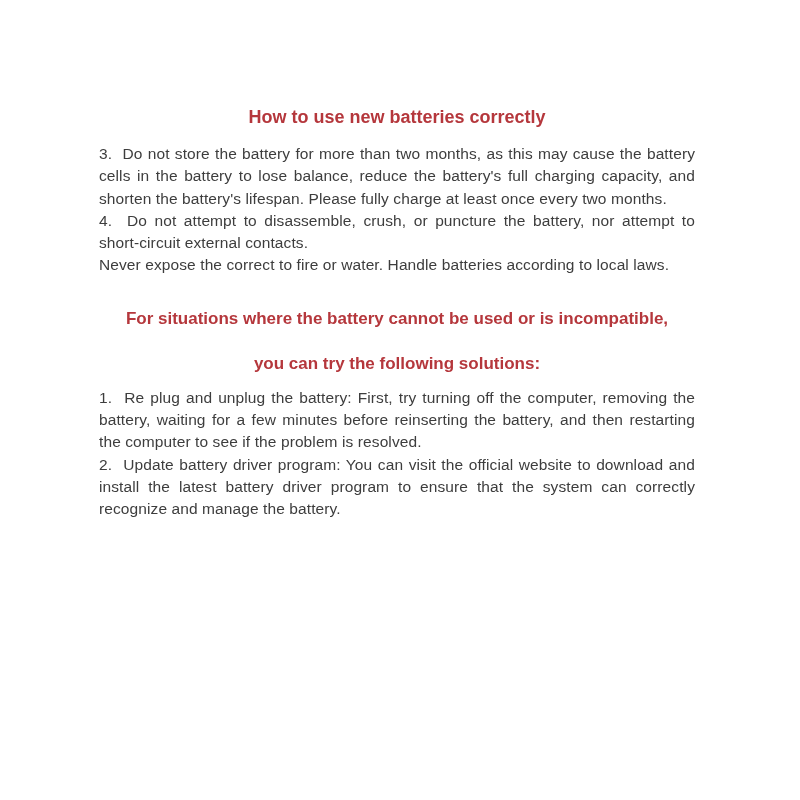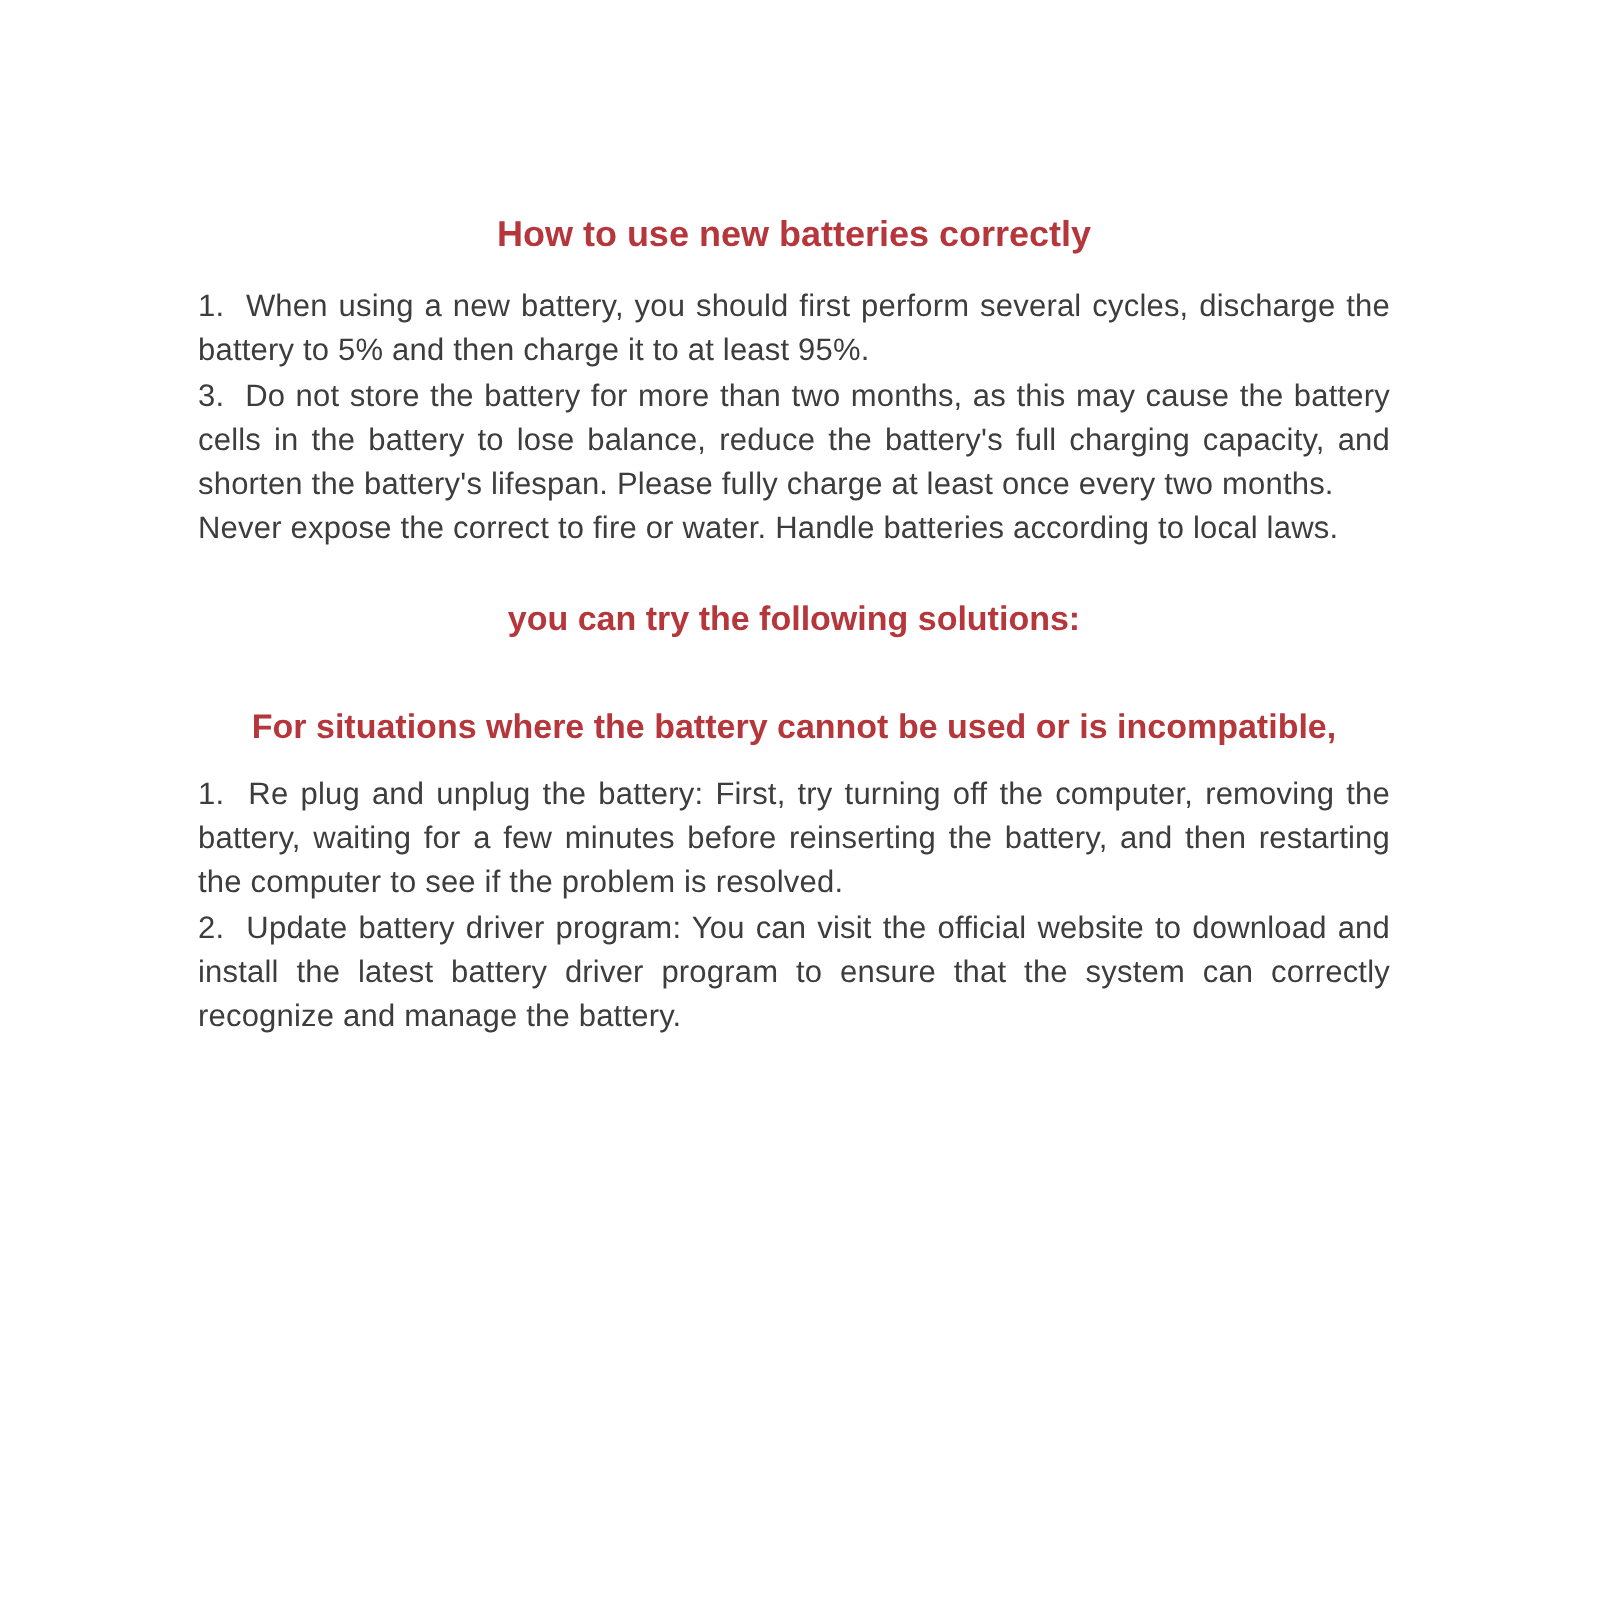--- a/index.html
+++ b/index.html
@@ -55,28 +55,28 @@
 </style>
 </head>
 <body>
 
 <div class="page">
   <div class="content">
 
     <h1 class="h-red title-1">How to use new batteries correctly</h1>
 
     <div>
-      <p class="body-par">1.&nbsp; When using a new battery, you should first perform several cycles, discharge the battery to 5% and then charge it to at least 95%.</p>
       <p class="body-par">3.&nbsp; Do not store the battery for more than two months, as this may cause the battery cells in the battery to lose balance, reduce the battery's full charging capacity, and shorten the battery's lifespan. Please fully charge at least once every two months.</p>
+      <p class="body-par">4.&nbsp; Do not attempt to disassemble, crush, or puncture the battery, nor attempt to short-circuit external contacts.</p>
       <p class="body-par">Never expose the correct to fire or water. Handle batteries according to local laws.</p>
     </div>
 
+    <h2 class="h-red title-2a">For situations where the battery cannot be used or is incompatible,</h2>
+
     <h2 class="h-red title-2b">you can try the following solutions:</h2>
-
-    <h2 class="h-red title-2a">For situations where the battery cannot be used or is incompatible,</h2>
 
     <div class="solutions">
       <p class="body-par">1.&nbsp; Re plug and unplug the battery: First, try turning off the computer, removing the battery, waiting for a few minutes before reinserting the battery, and then restarting the computer to see if the problem is resolved.</p>
       <p class="body-par">2.&nbsp; Update battery driver program: You can visit the official website to download and install the latest battery driver program to ensure that the system can correctly recognize and manage the battery.</p>
     </div>
 
   </div>
 </div>
 
 </body></html>

